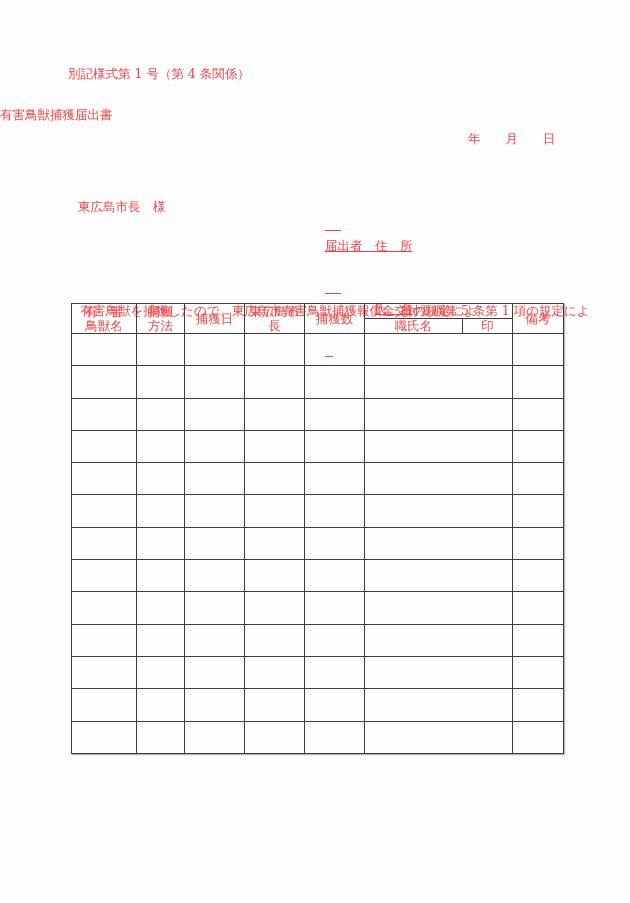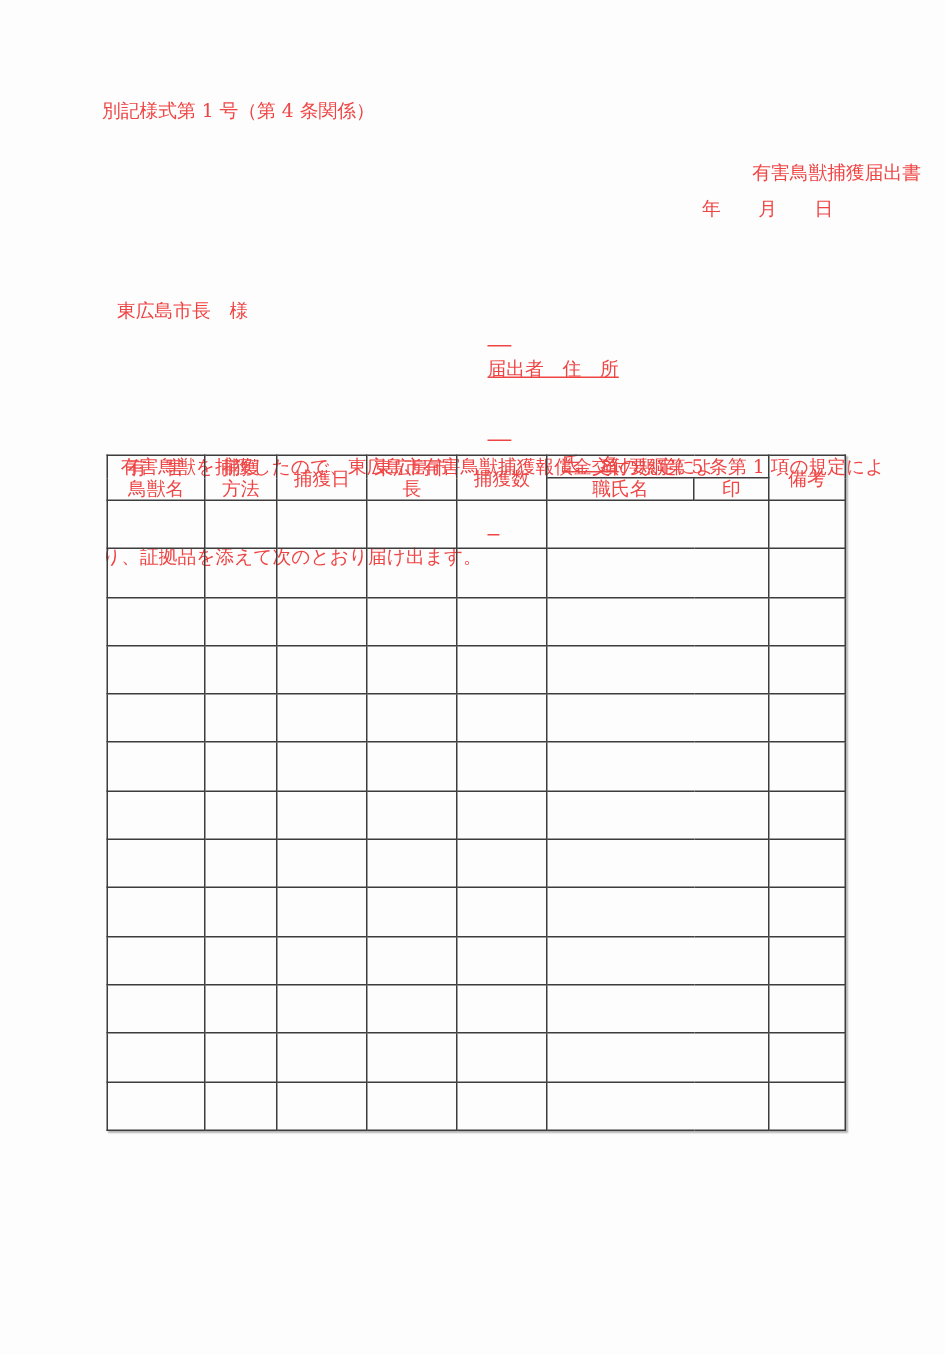--- a/index.html
+++ b/index.html
@@ -10,21 +10,21 @@
     height:903px;
     margin:0 auto;
     background:#fdfdfd;
     font-family:"DejaVu Serif","Liberation Serif",serif;
     color:#ef4444;
     font-size:12.5px;
     overflow:hidden;
   }
   .abs { position:absolute; white-space:pre; }
   .form-number { left:68px; top:66px; }
-  .doc-title { left:0; right:16px; top:107px; text-align:right; white-space:pre; }
+  .doc-title { left:0; right:0; top:107px; text-align:left; white-space:pre; }
   .date-line { left:468px; top:131px;text-align:center; }
   .addressee { left:78px; top:151px;margin-top:48px; }
   .applicant { left:325px; top:193px; line-height:21px;text-decoration:underline; }
   .applicant-line2 { padding-left:50px;text-align:right; }
   .paragraph { left:68px; top:261px; line-height:20px; width:560px; white-space:pre; }
   .form-table {
     position:absolute;
     left:71px;
     top:303px;
     width:492px;
@@ -58,21 +58,20 @@
 
   <div class="abs addressee">東広島市長　様</div>
 
   <div class="abs applicant">
     <div>届出者　住　所</div>
     <div class="applicant-line2">氏　名</div>
   </div>
 
   <div class="abs paragraph">
     <div>　有害鳥獣を捕獲したので、東広島市有害鳥獣捕獲報償金交付要綱第 5 条第 1 項の規定によ</div>
-    <div>り、証拠品を添えて次のとおり届け出ます。</div>
   </div>
 
   <table class="form-table">
     <colgroup>
       <col style="width:65px">
       <col style="width:48px">
       <col style="width:60px">
       <col style="width:60px">
       <col style="width:60px">
       <col style="width:98px">

